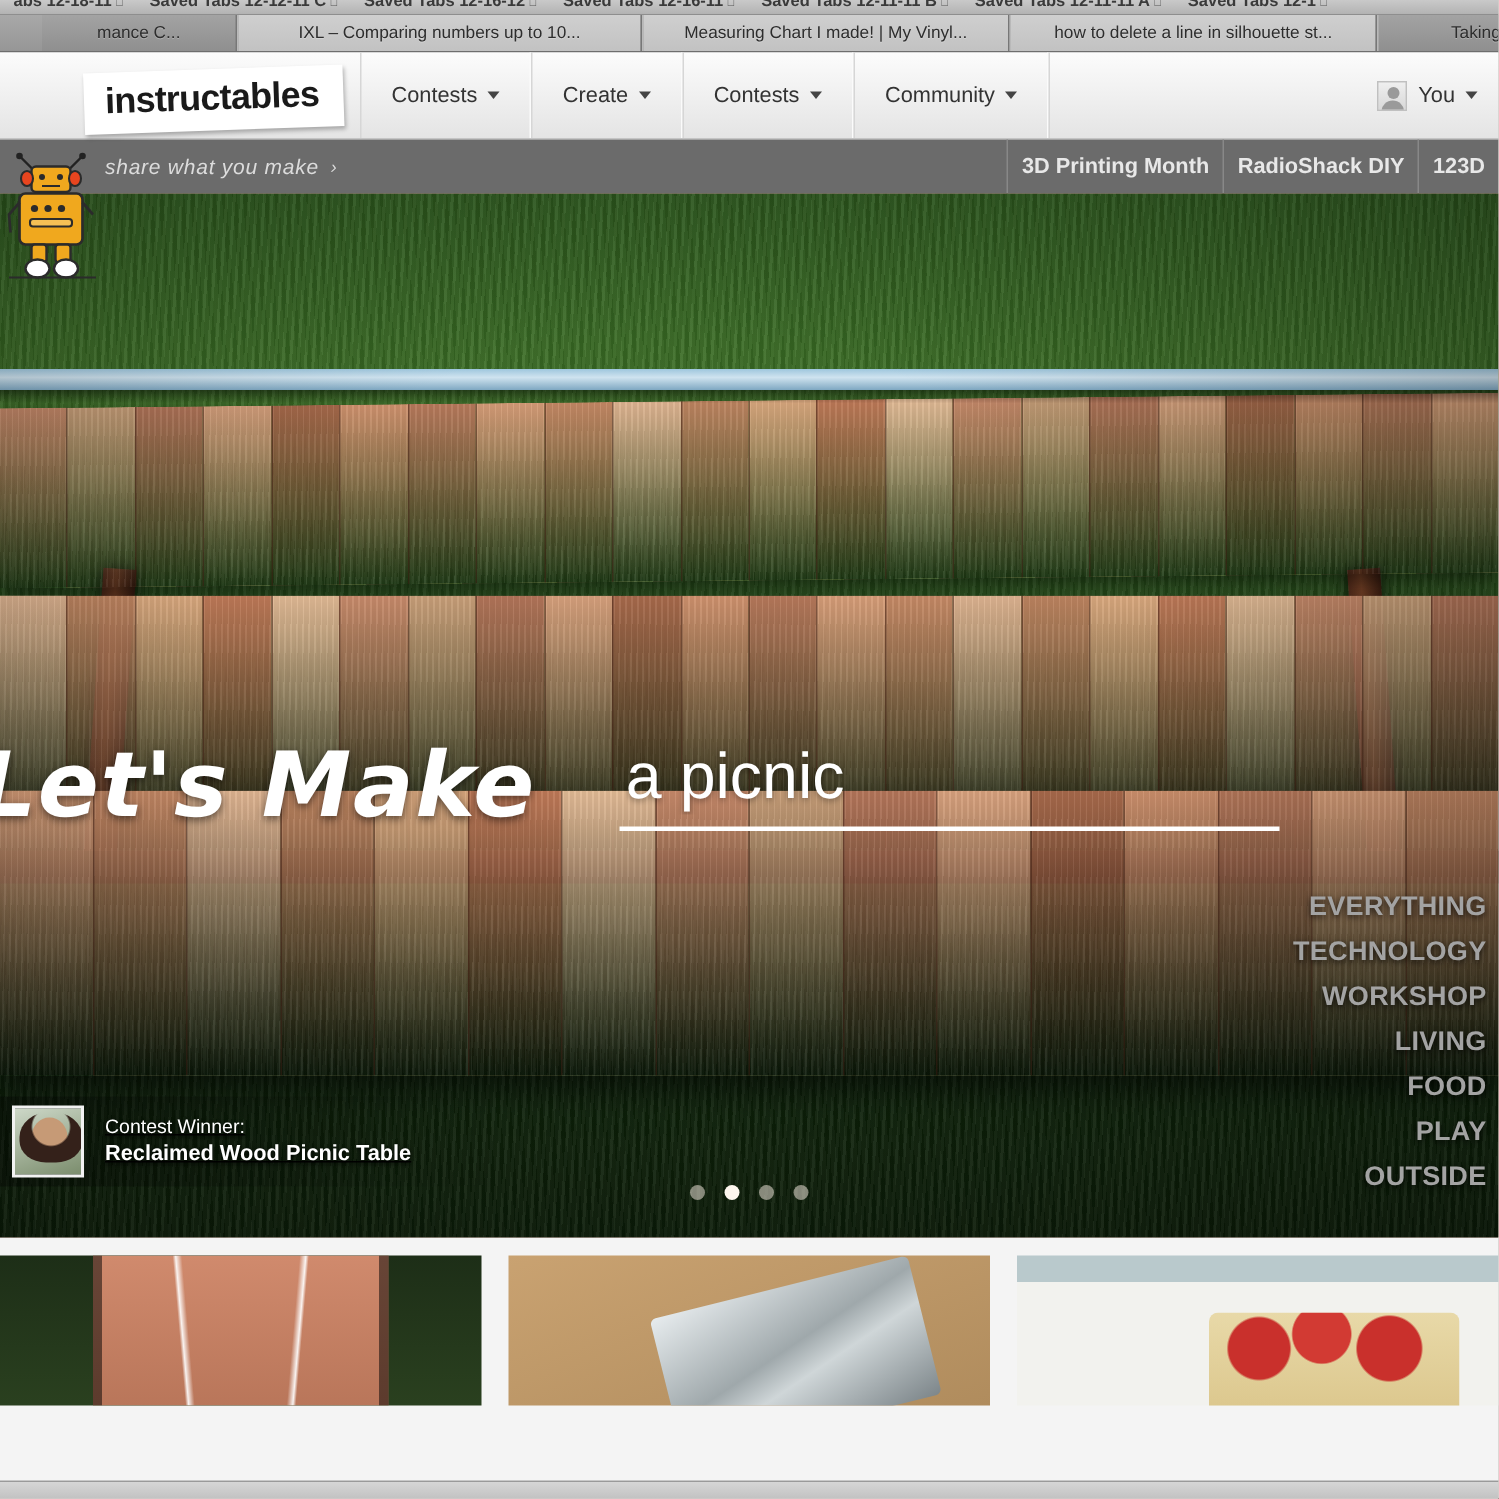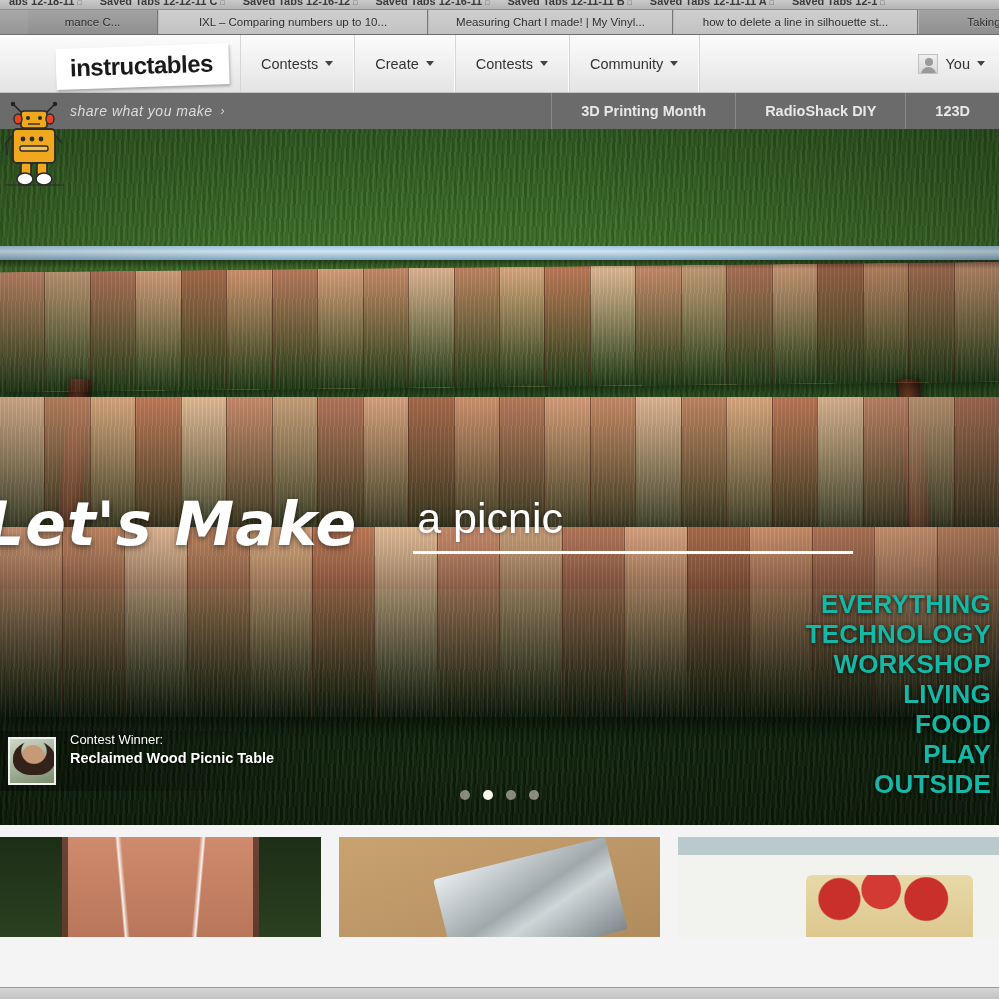--- a/index.html
+++ b/index.html
@@ -138,21 +138,21 @@
     font-size: 14px;
     color: #dcdcdc;
     font-style: italic;
     letter-spacing: 0.5px;
   }
   .tagline-arrow { margin-left: 8px; font-size: 12px; }
   .sub-spacer { flex: 1 1 auto; }
   .promo-links { display: flex; align-items: stretch; }
   .promo-link {
     display: flex; align-items: center;
-    padding: 0 29px;
+    padding: 0 9px;
     font-size: 14.5px;
     font-weight: bold;
     color: #e8e8e8;
     border-left: 1px solid #888;
     white-space: nowrap;
     cursor: pointer;
   }
   .promo-link:last-child { border-right: none; }
 
   
@@ -287,39 +287,40 @@
   .search-input-line::placeholder { color: rgba(255,255,255,0.75); }
 
   
   .category-list {
     position: absolute;
     right: 8px; top: 460px;
     text-align: right;
     z-index: 11;
   }
   .category-item {
-    font-size: 26px;
+    font-size: 18px;
     font-weight: bold;
-    color: #14b8a6;
+    color: #a3a3a3;
     letter-spacing: 0.2px;
     line-height: 30px;
     text-shadow: 0 1px 4px rgba(0,0,0,0.75);
     cursor: pointer;
     white-space: nowrap;
   }
 
   
   .winner-bar {
     position: absolute;
     left: 0; bottom: 34px;
     display: flex;
-    align-items: flex-start;
+    align-items: center;
     z-index: 12;
     background: linear-gradient(90deg, rgba(0,0,0,0.35), rgba(0,0,0,0.0));
     padding-right: 70px;
+    text-decoration: underline;
   }
   .winner-avatar {
     width: 48px; height: 48px;
     margin: 6px 14px 6px 8px;
     border: 2px solid #f2f2f2;
     background: linear-gradient(160deg,#cdd8c8,#7b8d6d);
     position: relative;
     overflow: hidden;
     flex: 0 0 auto;
   }

